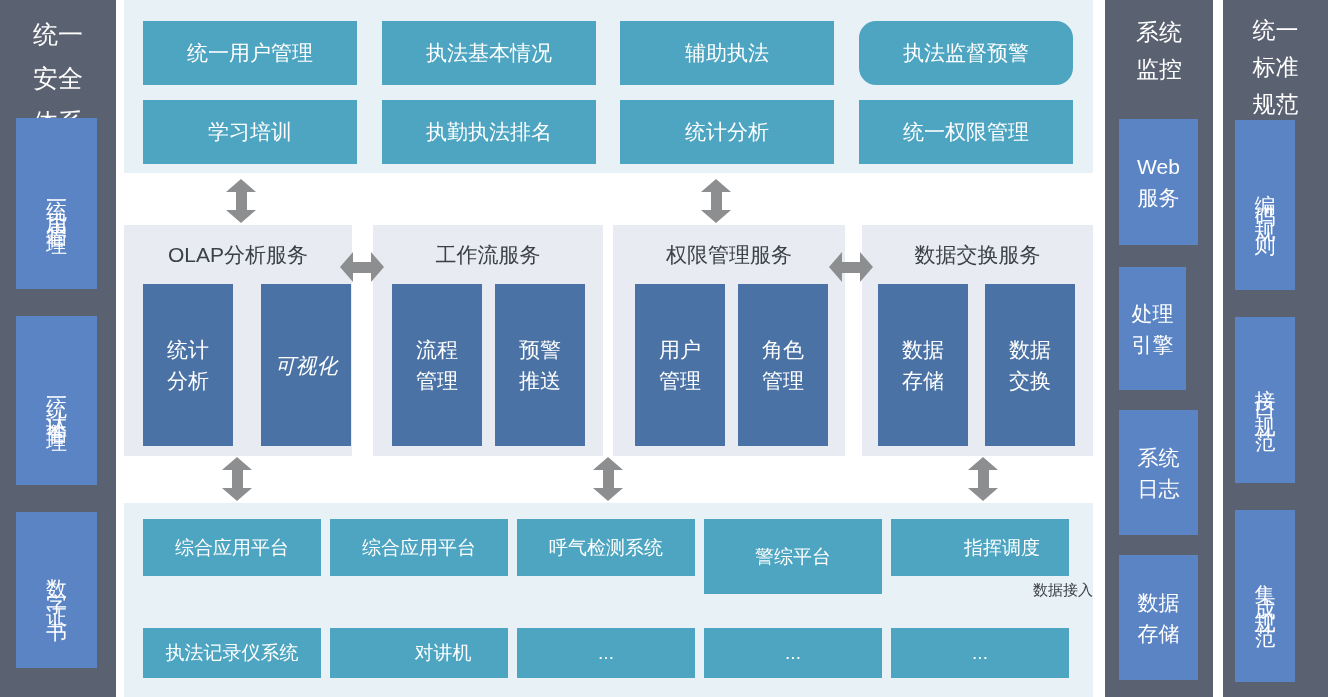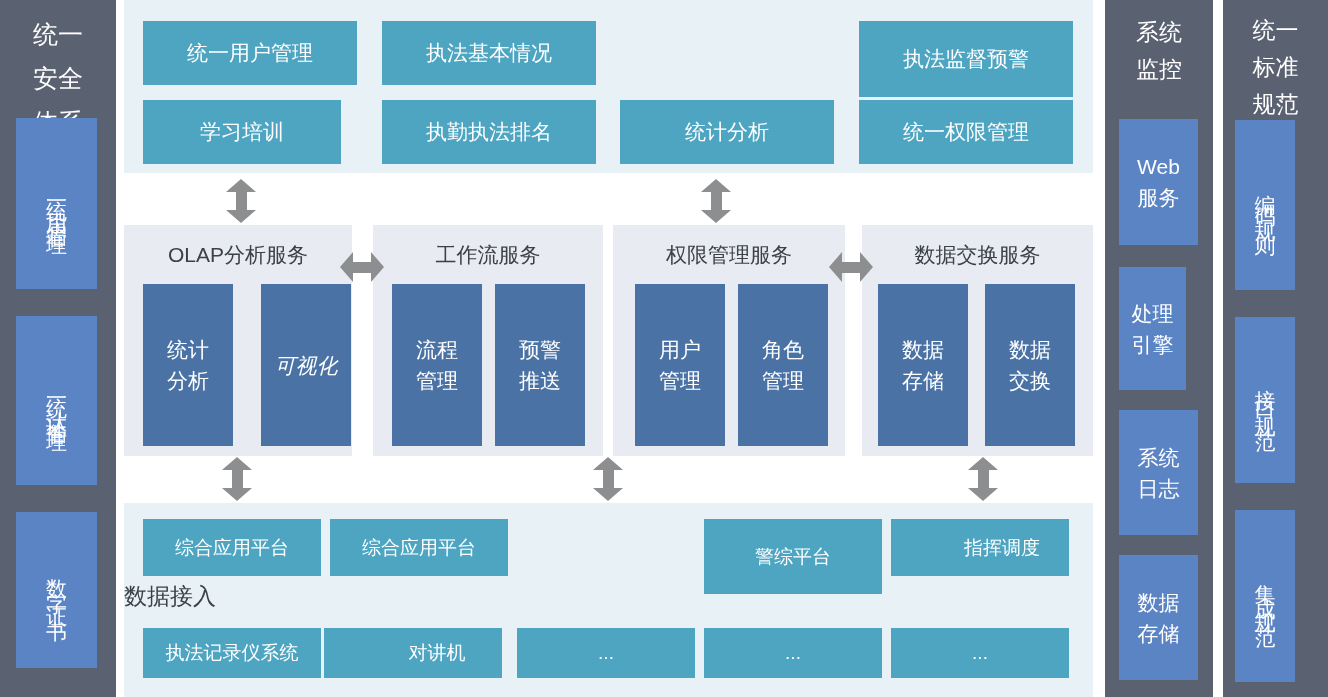--- a/index.html
+++ b/index.html
@@ -39,22 +39,22 @@
   .teal-btn{position:absolute;background:var(--teal);color:#fff;display:flex;
             align-items:center;justify-content:center;font-size:21px;}
 
   .svc{position:absolute;top:225px;height:231px;background:var(--lav);}
   .svc-title{position:absolute;top:16px;left:0;width:100%;text-align:center;
              font-size:21px;color:var(--ink);}
   .svc-box{position:absolute;top:59px;width:90px;height:162px;background:var(--steel);
            color:#fff;display:flex;align-items:center;justify-content:center;
            text-align:center;font-size:21px;line-height:31px;white-space:pre-line;}
 
-  .data-label{position:absolute;left:0;width:100%;text-align:left;
-              font-size:23px;color:var(--ink);}
+  .data-label{position:absolute;left:0;width:100%;text-align:right;
+              font-size:15px;color:var(--ink);}
 
   
   .arrow-v{position:absolute;width:30px;height:44px;}
   .arrow-v .hu{width:0;height:0;margin:0 auto;border-left:15px solid transparent;
                border-right:15px solid transparent;border-bottom:13px solid var(--arrow);}
   .arrow-v .vs{width:11px;height:18px;margin:0 auto;background:var(--arrow);}
   .arrow-v .hd{width:0;height:0;margin:0 auto;border-left:15px solid transparent;
                border-right:15px solid transparent;border-top:13px solid var(--arrow);}
   .arrow-h{position:absolute;width:44px;height:30px;display:flex;align-items:center;}
   .arrow-h .hl{width:0;height:0;border-top:15px solid transparent;
@@ -79,22 +79,23 @@
       <span class="vt vt6">统一认证管理</span>
     </div>
     <div class="vbox" style="left:16px;top:512px;width:81px;height:156px;">
       <span class="vt vt4">数字证书</span>
     </div>
   </aside>
 
   <section class="panel" style="left:124px;top:0;width:969px;height:173px;">
     <div class="teal-btn" style="left:19px;top:21px;width:214px;height:64px;">统一用户管理</div>
     <div class="teal-btn" style="left:258px;top:21px;width:214px;height:64px;">执法基本情况</div>
-    <div class="teal-btn" style="left:735px;top:21px;width:214px;height:76px;">执法监督预警</div>
-    <div class="teal-btn" style="left:19px;top:100px;width:198px;height:64px;">学习培训</div>
+    <div class="teal-btn" style="left:496px;top:21px;width:214px;height:64px;">辅助执法</div>
+    <div class="teal-btn" style="left:735px;top:21px;width:214px;height:64px;border-radius:17px;">执法监督预警</div>
+    <div class="teal-btn" style="left:19px;top:100px;width:214px;height:64px;">学习培训</div>
     <div class="teal-btn" style="left:258px;top:100px;width:214px;height:64px;">执勤执法排名</div>
     <div class="teal-btn" style="left:496px;top:100px;width:214px;height:64px;">统计分析</div>
     <div class="teal-btn" style="left:735px;top:100px;width:214px;height:64px;">统一权限管理</div>
   </section>
 
   <div class="arrow-v" style="left:226px;top:179px;">
       <div class="hu"></div>
       <div class="vs"></div>
       <div class="hd"></div>
     </div>
@@ -155,27 +156,28 @@
     </div>
   <div class="arrow-v" style="left:968px;top:457px;">
       <div class="hu"></div>
       <div class="vs"></div>
       <div class="hd"></div>
     </div>
 
   <section class="panel" style="left:124px;top:503px;width:969px;height:194px;">
     <div class="teal-btn" style="left:19px;top:16px;width:178px;height:57px;font-size:19px;">综合应用平台</div>
     <div class="teal-btn" style="left:206px;top:16px;width:178px;height:57px;font-size:19px;">综合应用平台</div>
+    <div class="teal-btn" style="left:393px;top:16px;width:178px;height:57px;font-size:19px;">呼气检测系统</div>
     <div class="teal-btn" style="left:580px;top:16px;width:178px;height:75px;font-size:19px;">警综平台</div>
     <div class="teal-btn" style="left:767px;top:16px;width:178px;height:57px;font-size:19px;padding-left:44px;">指挥调度</div>
 
     <div class="data-label" style="top:78px;">数据接入</div>
 
     <div class="teal-btn" style="left:19px;top:125px;width:178px;height:50px;font-size:19px;">执法记录仪系统</div>
-    <div class="teal-btn" style="left:200px;top:125px;width:178px;height:50px;font-size:19px;padding-left:48px;">对讲机</div>
+    <div class="teal-btn" style="left:206px;top:125px;width:178px;height:50px;font-size:19px;padding-left:48px;">对讲机</div>
     <div class="teal-btn" style="left:393px;top:125px;width:178px;height:50px;font-size:19px;">...</div>
     <div class="teal-btn" style="left:580px;top:125px;width:178px;height:50px;font-size:19px;">...</div>
     <div class="teal-btn" style="left:767px;top:125px;width:178px;height:50px;font-size:19px;">...</div>
   </section>
 
   <aside class="sidecol mon-col">
     <div class="col-title">系统
 监控</div>
     <div class="vbox" style="left:14px;top:119px;width:79px;height:126px;">
       <span class="hb">Web

